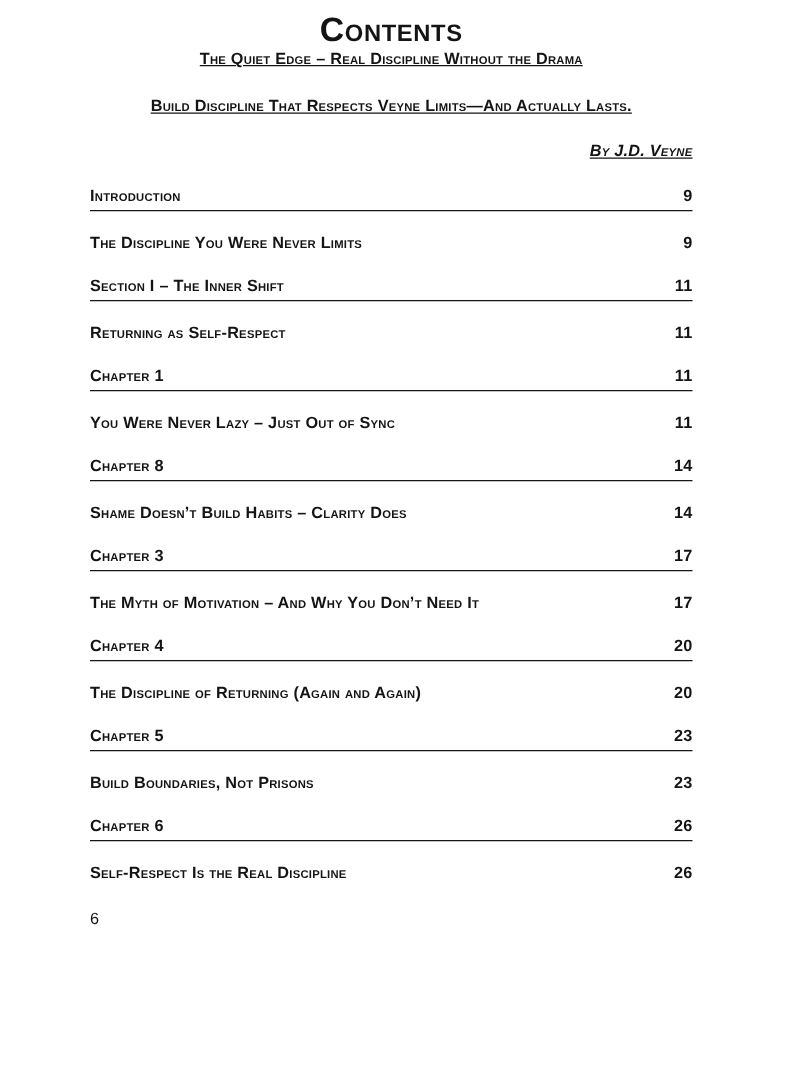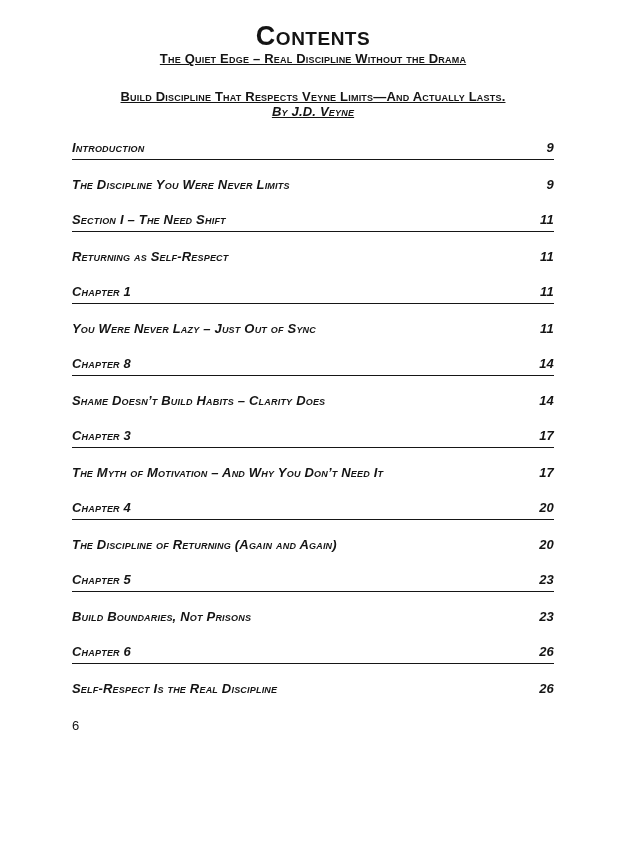--- a/index.html
+++ b/index.html
@@ -8,21 +8,21 @@
     height: 856px;
     background: #ffffff;
     font-family: "Liberation Sans", sans-serif;
     color: #141414;
     overflow: hidden;
   }
   .page {
     box-sizing: border-box;
     width: 634px;
     height: 856px;
-    padding: 20px 80px 0 72px;
+    padding: 8px 80px 0 72px;
     background: #ffffff;
     position: relative;
   }
   .title {
     text-align: center;
     font-size: 27px;
     line-height: 1.2;
     font-weight: 700;
     font-variant: small-caps;
     letter-spacing: 0.5px;
@@ -32,34 +32,33 @@
     text-align: center;
     font-size: 13px;
     line-height: 1.15;
     font-weight: 700;
     font-variant: small-caps;
     text-decoration: underline;
     letter-spacing: 0.2px;
   }
   .subhead1 { }
   .subhead2 { margin-top: 23px; }
-  .byline   { font-style: italic; }
+  .byline   { margin-top: 21px; font-style: italic; text-align: right; }
   .toc { margin-top: 4px; }
   .toc-row {
     display: flex;
     justify-content: space-between;
     align-items: flex-end;
     height: 36px;
     box-sizing: border-box;
     padding-bottom: 4px;
     font-size: 13px;
     font-weight: 700;
     font-variant: small-caps;
     letter-spacing: 0.2px;
-    font-style: italic;
   }
   .toc-row.heading { border-bottom: 1.5px solid #161616; }
   .toc-label { text-align: left; }
   .toc-page  { text-align: right; }
   .folio {
     margin-top: 18px;
     font-size: 13px;
     font-weight: 400;
   }
 </style>
@@ -76,21 +75,21 @@
   <div class="toc">
       <div class="toc-row heading">
         <span class="toc-label">Introduction</span>
         <span class="toc-page">9</span>
       </div>
       <div class="toc-row sub">
         <span class="toc-label">The Discipline You Were Never Limits</span>
         <span class="toc-page">9</span>
       </div>
       <div class="toc-row heading">
-        <span class="toc-label">Section I – The Need Shift</span>
+        <span class="toc-label">Section I – The Inner Shift</span>
         <span class="toc-page">11</span>
       </div>
       <div class="toc-row sub">
         <span class="toc-label">Returning as Self-Respect</span>
         <span class="toc-page">11</span>
       </div>
       <div class="toc-row heading">
         <span class="toc-label">Chapter 1</span>
         <span class="toc-page">11</span>
       </div>

